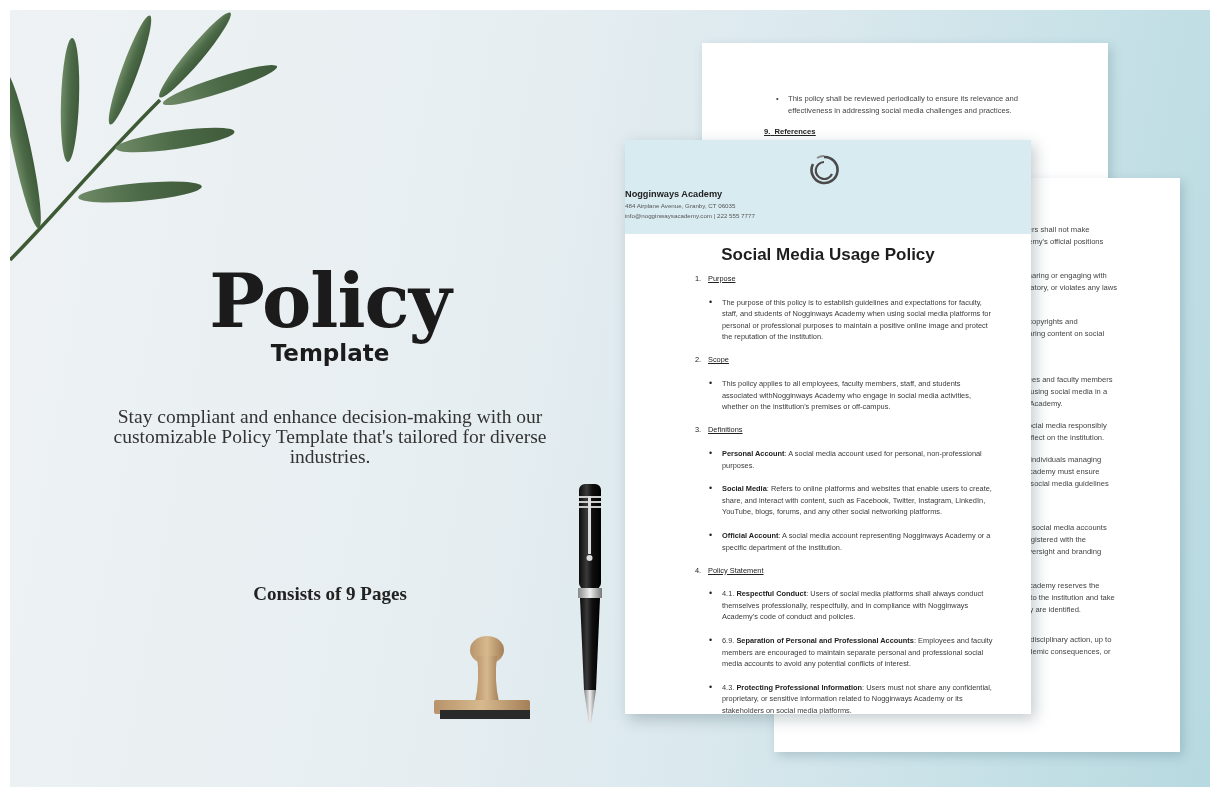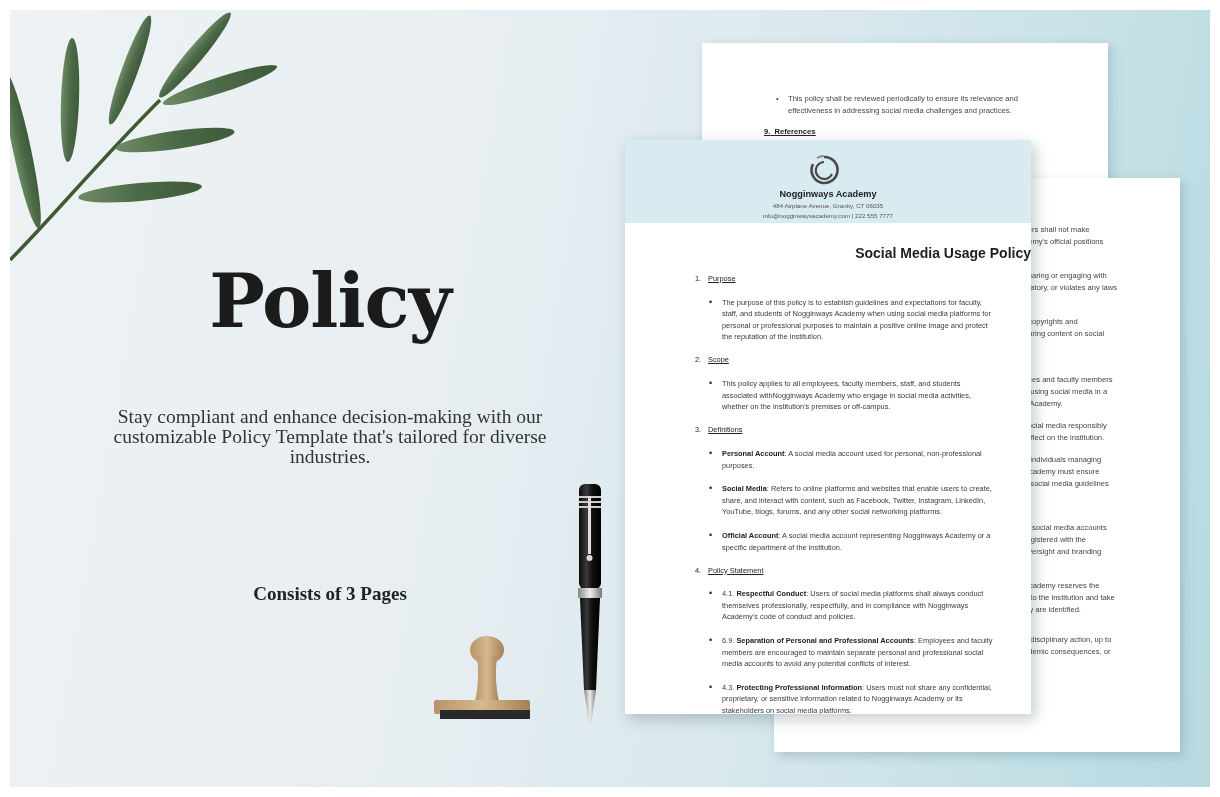--- a/index.html
+++ b/index.html
@@ -59,31 +59,31 @@
     .back-top-bullet .dot { position: absolute; left: -12px; top: 0; }
     .back-top-ref {
       position: absolute; left: 62px; top: 84px; font-size: 7.6px; font-weight: bold; color: #222; text-decoration: underline;
     }
     .back-top-ref u { text-decoration: underline; }
 
     .back-right-lines { position: absolute; left: 250px; top: 0; width: 160px; font-size: 7.6px; line-height: 11.5px; color: #444; }
     .back-right-lines div { position: absolute; white-space: nowrap; }
 
     .front-header {
-      position: absolute; left: 0; top: 0; width: 100%; height: 83px;
-      background: #d8ebf1; text-align: center;
+      position: absolute; left: 0; top: 0; width: 100%; height: 94px;
+      background: #d8ebf1; text-align: left;
     }
     .logo { position: absolute; left: 184px; top: 14px; width: 30px; height: 34px; }
     .org-name { position: absolute; top: 49px; left: 0; width: 100%; font-size: 9.2px; font-weight: bold; color: #222; }
     .org-addr { position: absolute; top: 62px; left: 0; width: 100%; font-size: 6.2px; color: #555; }
     .org-contact { position: absolute; top: 72px; left: 0; width: 100%; font-size: 6.2px; color: #555; }
 
     .doc-title {
-      position: absolute; top: 105px; left: 0; width: 100%; text-align: right;
-      font-size: 14px; font-weight: bold; color: #1e1e1e;
+      position: absolute; top: 105px; left: 0; width: 100%; text-align: center;
+      font-size: 17px; font-weight: bold; color: #1e1e1e;
     }
 
     .doc-body { position: absolute; left: 60px; top: 133px; width: 310px; font-size: 7.4px; line-height: 11.6px; color: #3a3a3a; }
     .section { margin-bottom: 11.5px; }
     .sec-head { font-weight: normal; color: #222; margin-left: 10px; }
     .sec-head .num { display: inline-block; width: 13px; }
     .sec-head .ttl { text-decoration: underline; }
     .bullets { list-style: none; margin-left: 24px; }
     .bullets li { position: relative; padding-left: 13px; margin-top: 12px; }
     .bullets li::before { content: "\2022"; position: absolute; left: 0; top: 0; color: #222; font-size: 9px; }
@@ -107,22 +107,23 @@
     <ellipse cx="12" cy="140" rx="9" ry="80" fill="url(#lg)" transform="rotate(-12 12 140)"></ellipse>
     <ellipse cx="60" cy="90" rx="9" ry="62" fill="url(#lg)" transform="rotate(2 60 90)"></ellipse>
     <ellipse cx="120" cy="60" rx="8" ry="58" fill="url(#lg)" transform="rotate(20 120 60)"></ellipse>
     <ellipse cx="185" cy="45" rx="8" ry="55" fill="url(#lg)" transform="rotate(40 185 45)"></ellipse>
     <ellipse cx="210" cy="75" rx="60" ry="8" fill="url(#lg)" transform="rotate(-18 210 75)"></ellipse>
     <ellipse cx="165" cy="130" rx="60" ry="9" fill="url(#lg)" transform="rotate(-8 165 130)"></ellipse>
     <ellipse cx="130" cy="182" rx="62" ry="9" fill="url(#lg)" transform="rotate(-5 130 182)"></ellipse>
   </svg>
 
   <div class="hero-title">Policy</div>
+  <div class="hero-sub">Template</div>
   <div class="hero-desc">Stay compliant and enhance decision-making with our customizable Policy Template that's tailored for diverse industries.</div>
-  <div class="hero-pages">Consists of 3 Pages</div>
+  <div class="hero-pages">Consists of 9 Pages</div>
 
   <svg class="stamp" viewBox="0 0 110 110">
     <defs>
       <linearGradient id="wood" x1="0" y1="0" x2="1" y2="0">
         <stop offset="0" stop-color="#b8936a"></stop>
         <stop offset="0.5" stop-color="#d7b98e"></stop>
         <stop offset="1" stop-color="#a47f57"></stop>
       </linearGradient>
     </defs>
     <ellipse cx="57" cy="30" rx="17" ry="14" fill="url(#wood)"></ellipse>

